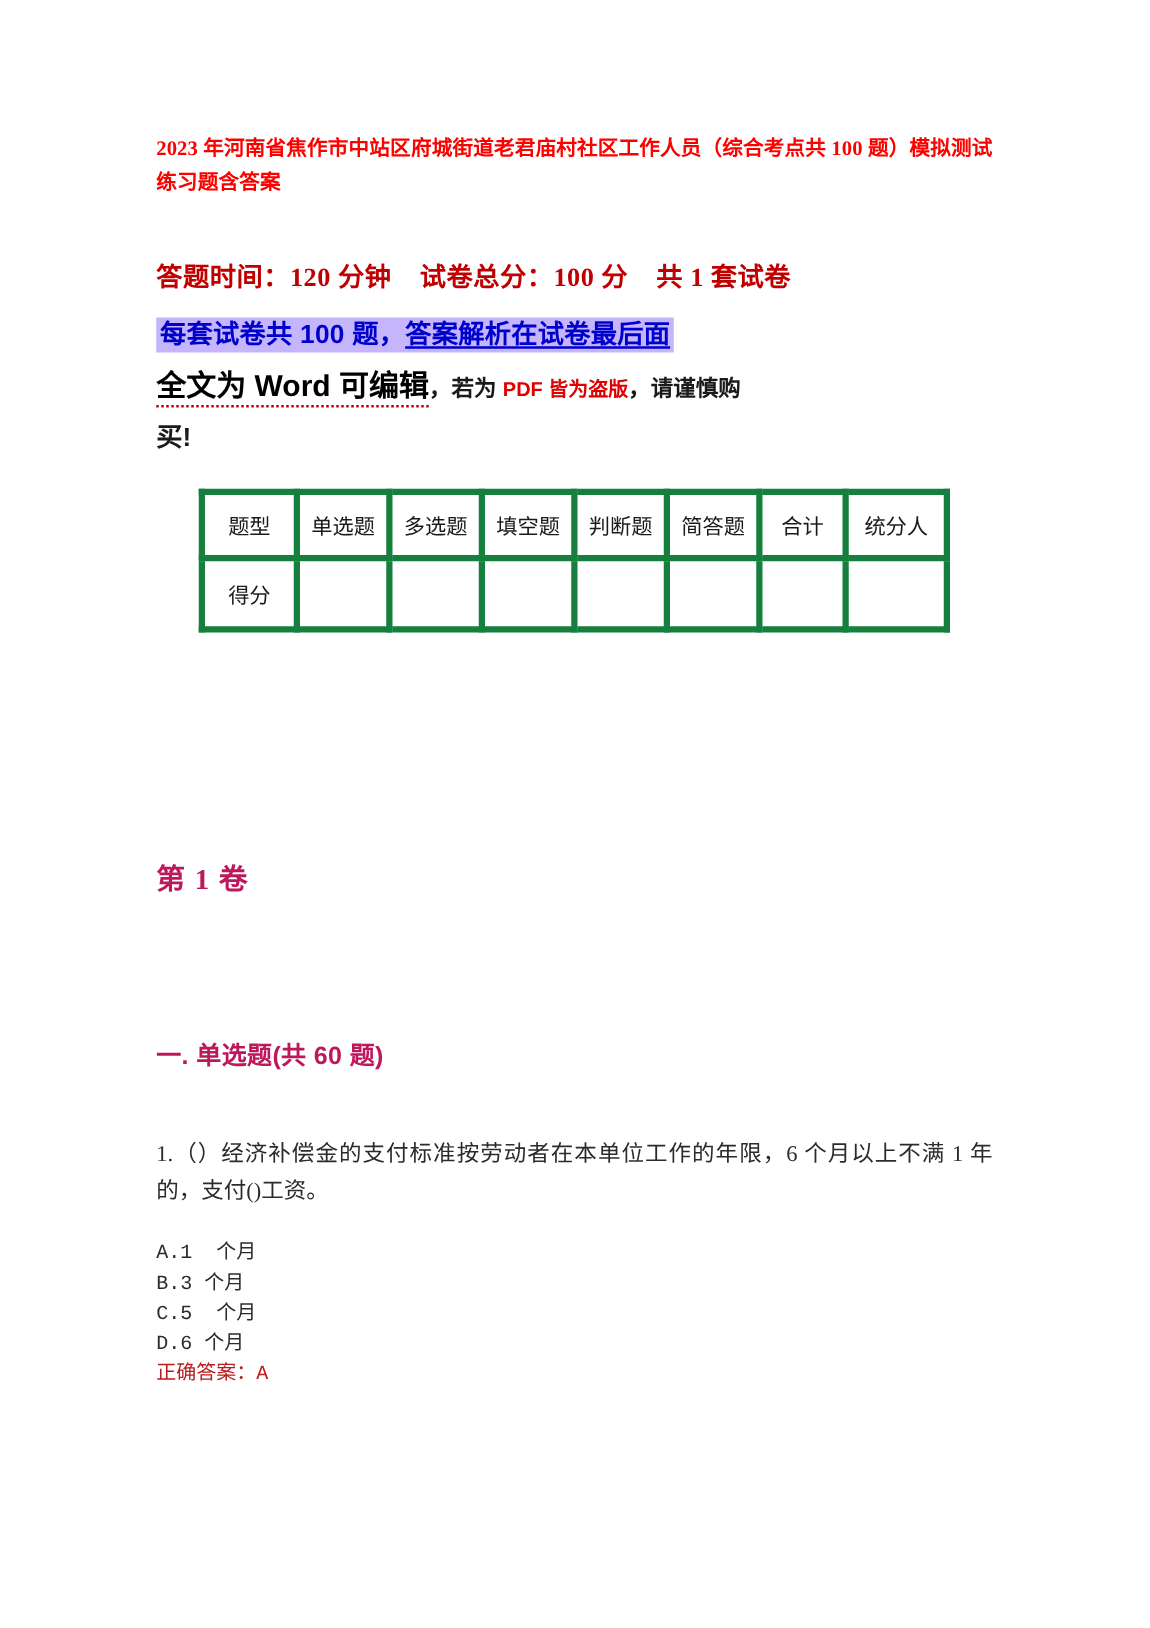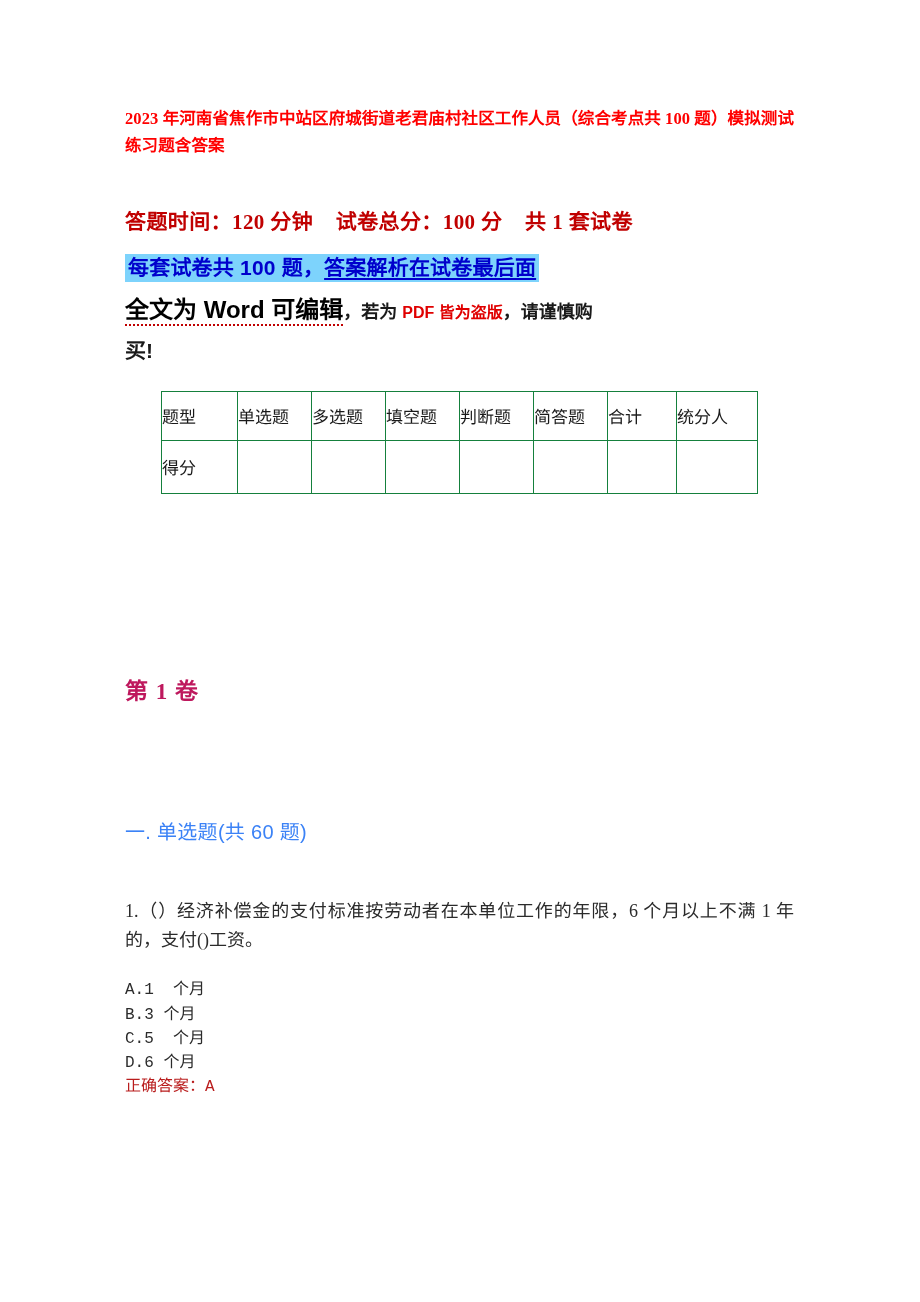--- a/index.html
+++ b/index.html
@@ -51,21 +51,21 @@
     line-height: 1.5;
     letter-spacing: 0.4px;
     white-space: pre;
     font-family: "Liberation Serif", "DejaVu Serif", serif;
   }
   .notice-line2-wrap {
     margin-top: 13px;
     line-height: 1.5;
   }
   .hl {
-    background: #7dd3fc;
+    background: #c4b5fd;
     color: #0000cc;
     font-size: 21px;
     font-weight: bold;
     font-family: "Liberation Sans", "DejaVu Sans", sans-serif;
     padding: 2px 3px 3px 3px;
     letter-spacing: 0.2px;
   }
   .hl .u {
     text-decoration: underline;
     text-decoration-color: #0000cc;
@@ -114,22 +114,22 @@
     display: flex;
     justify-content: center;
   }
   table.score-table {
     border-collapse: collapse;
     width: 592px;
     table-layout: fixed;
     font-family: "Liberation Serif", "DejaVu Serif", serif;
   }
   table.score-table td {
-    border: 1px solid #15803d;
-    text-align: left;
+    border: 5px solid #15803d;
+    text-align: center;
     vertical-align: middle;
     font-size: 17px;
     color: #1a1a1a;
     padding: 0;
   }
   table.score-table tr.head-row td { height: 48px; }
   table.score-table tr.score-row td { height: 52px; }
   table.score-table col.c0 { width: 76px; }
   table.score-table col.c1,
   table.score-table col.c2,
@@ -148,22 +148,22 @@
     color: #be185d;
     letter-spacing: 1px;
     font-family: "Liberation Serif", "DejaVu Serif", serif;
   }
 
   
   .section-heading {
     margin: 0;
     padding-top: 110px;
     font-size: 20px;
-    font-weight: normal;
-    color: #3b82f6;
+    font-weight: bold;
+    color: #be185d;
     letter-spacing: 0.3px;
     font-family: "Liberation Sans", "DejaVu Sans", sans-serif;
   }
 
   
   .question-block { margin-top: 52px; }
   .question-stem {
     font-size: 18px;
     line-height: 1.62;
     color: #2b2b2b;

